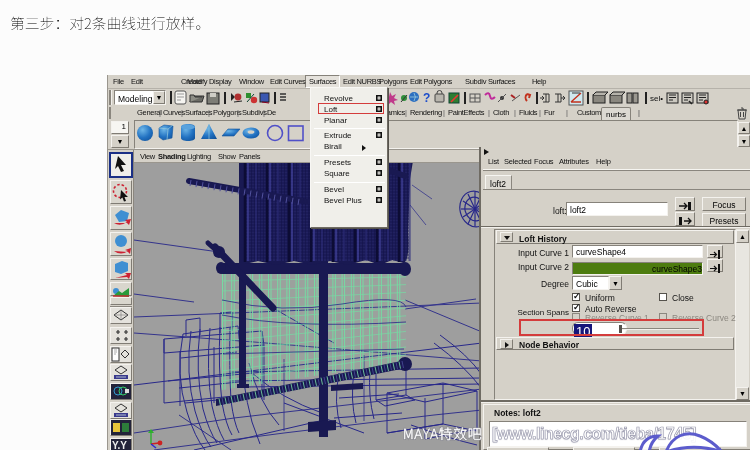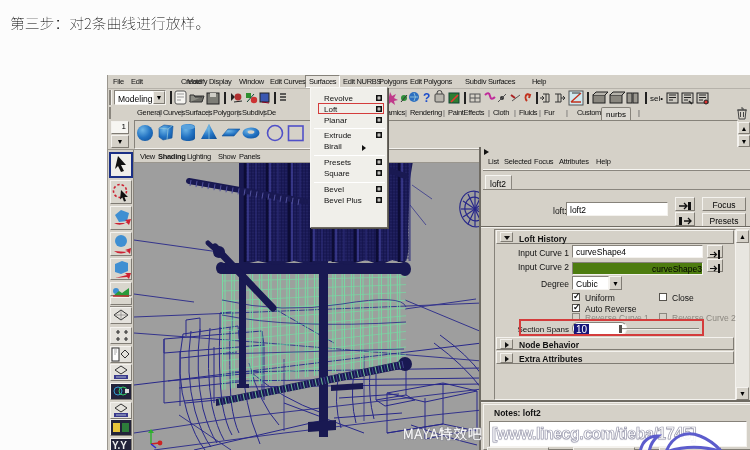--- a/index.html
+++ b/index.html
@@ -699,38 +699,32 @@
 <span class="abs" style="left:178px;top:146px;width:8px;height:8px;background:#fff;border:1px solid #55524c;"></span>
 <span class="abs" style="left:191px;top:146px;font-size:8.5px;color:#111;">Close</span>
 <span class="abs" style="left:91px;top:157px;width:8px;height:8px;background:#fff;border:1px solid #55524c;">
           <span style="position:absolute;left:0px;top:-3px;font-size:9px;color:#111;font-weight:bold;">✓</span>
         </span>
 <span class="abs" style="left:104px;top:157px;font-size:8.5px;color:#111;">Auto Reverse</span>
 <span class="abs" style="left:91px;top:166px;width:8px;height:8px;background:#d5d1c8;border:1px solid #8c8880;"></span>
 <span class="abs" style="left:104px;top:166px;font-size:8.5px;color:#8c8880;">Reverse Curve 1</span>
 <span class="abs" style="left:178px;top:166px;width:8px;height:8px;background:#d5d1c8;border:1px solid #8c8880;"></span>
 <span class="abs" style="left:191px;top:166px;font-size:8.5px;color:#8c8880;">Reverse Curve 2</span>
-<span class="abs" style="left:0px;top:178px;width:88px;text-align:right;font-size:8px;color:#111;">Section Spans</span>
-<div class="abs sunken" style="left:91px;top:175px;width:55px;height:13px;background:#fff;font-size:10px;border-radius:6px;">
+<span class="abs" style="left:0px;top:161px;width:88px;text-align:right;font-size:8px;color:#111;">Section Spans</span>
+<div class="abs sunken" style="left:91px;top:175px;width:55px;height:13px;background:#fff;font-size:13px;border-radius:6px;">
           <span style="position:absolute;left:1px;top:1px;background:#16167a;color:#fff;padding:0 2px;">10</span>
         </div>
 <div class="abs" style="left:138px;top:181px;width:80px;height:2px;background:#8a867e;border-bottom:1px solid #f2f0ec;"></div>
 <div class="abs" style="left:138px;top:178px;width:3px;height:8px;background:#55524c;"></div>
 <div class="abs" style="left:38px;top:172px;width:185px;height:17px;border:2px solid #d43c3c;"></div>
 <div class="abs raised" style="left:15px;top:190px;width:238px;height:13px;background:#d5d1c8;">
           <span class="abs raised" style="left:3px;top:1px;width:13px;height:10px;background:#d5d1c8;">
             <span style="position:absolute;left:4px;top:2px;width:0;height:0;border-left:4px solid #111;border-top:3.5px solid transparent;border-bottom:3.5px solid transparent;"></span>
           </span>
           <span class="abs tb" style="left:22px;top:2px;">Node Behavior</span>
-        </div>
-<div class="abs raised" style="left:15px;top:204px;width:238px;height:13px;background:#d5d1c8;">
-          <span class="abs raised" style="left:3px;top:1px;width:13px;height:10px;background:#d5d1c8;">
-            <span style="position:absolute;left:4px;top:2px;width:0;height:0;border-left:4px solid #111;border-top:3.5px solid transparent;border-bottom:3.5px solid transparent;"></span>
-          </span>
-          <span class="abs tb" style="left:22px;top:2px;">Extra Attributes</span>
         </div>
 <div class="abs" style="left:0px;top:253px;width:272px;height:3px;background:#6f6b63;border-bottom:1px solid #f2f0ec;"></div>
 <div class="abs raised" style="left:2px;top:257px;width:268px;height:46px;background:#d5d1c8;">
           <span class="abs tb" style="left:10px;top:3px;">Notes: loft2</span>
           <div class="abs sunken" style="left:5px;top:16px;width:258px;height:26px;background:#fff;"></div>
         </div>
 <div class="abs raised" style="left:6px;top:300px;width:62px;height:6px;background:#d5d1c8;"></div>
 <div class="abs raised" style="left:92px;top:300px;width:62px;height:6px;background:#d5d1c8;"></div>
 <div class="abs raised" style="left:178px;top:300px;width:62px;height:6px;background:#d5d1c8;"></div>
     </div>

